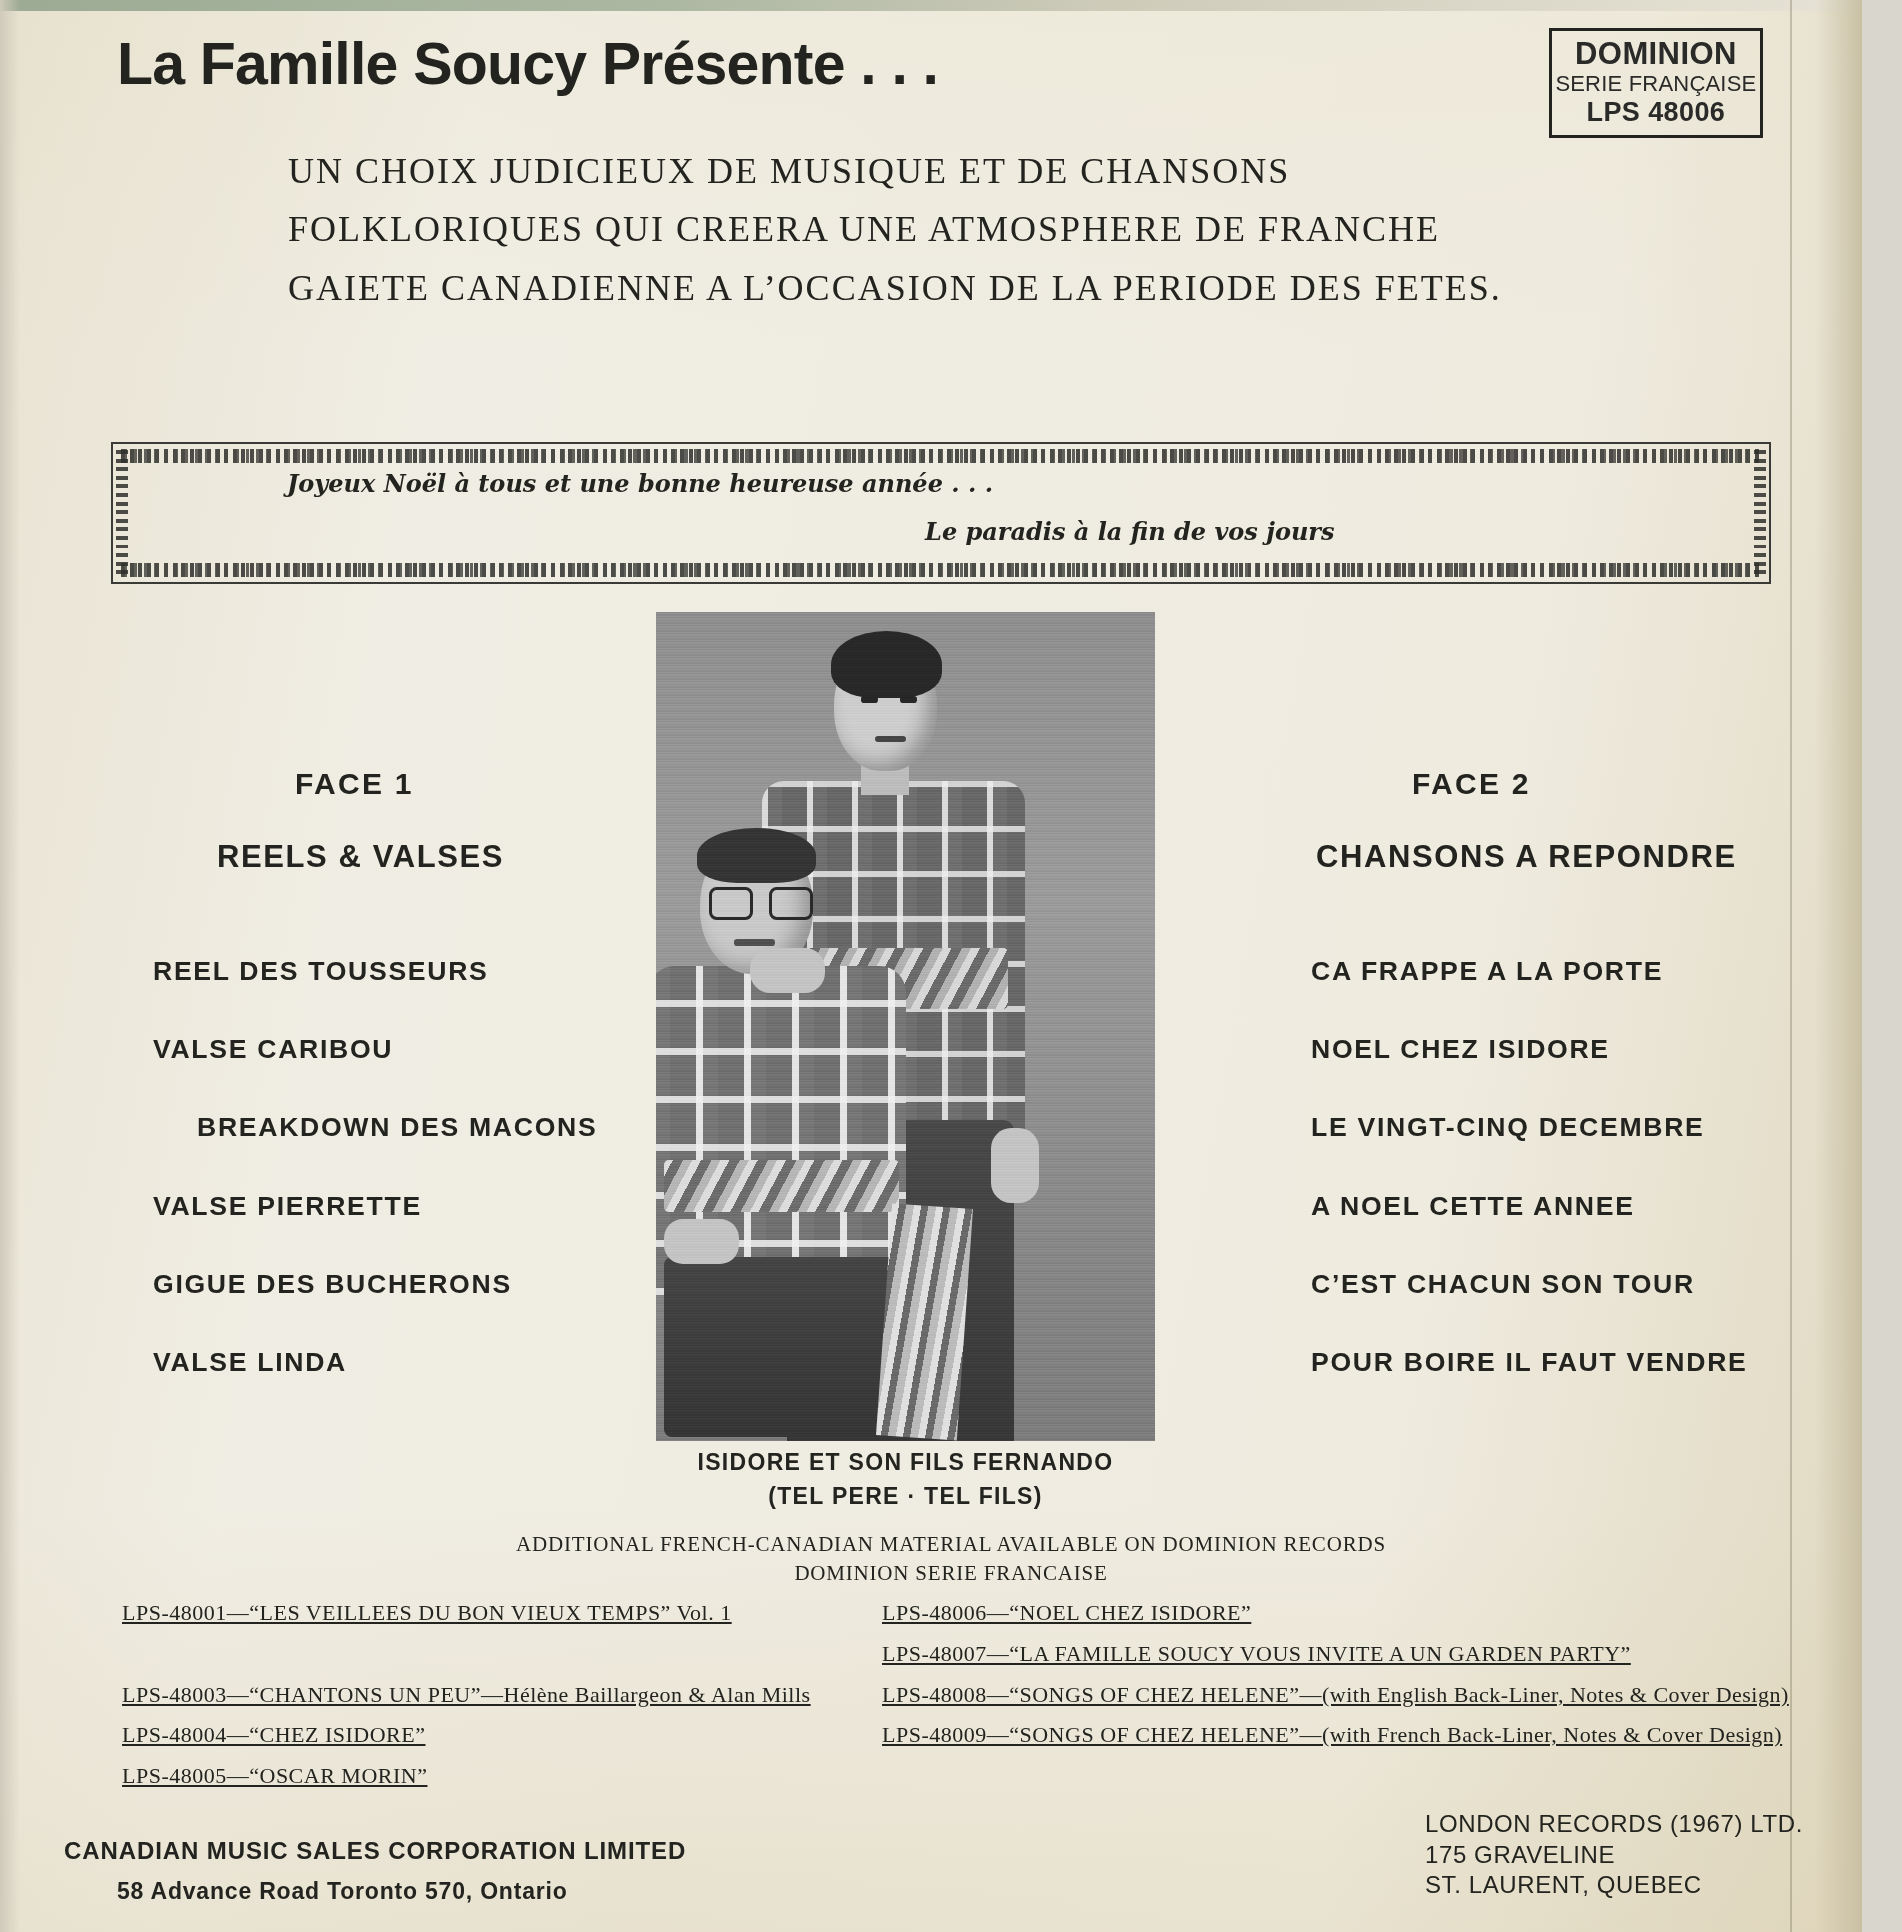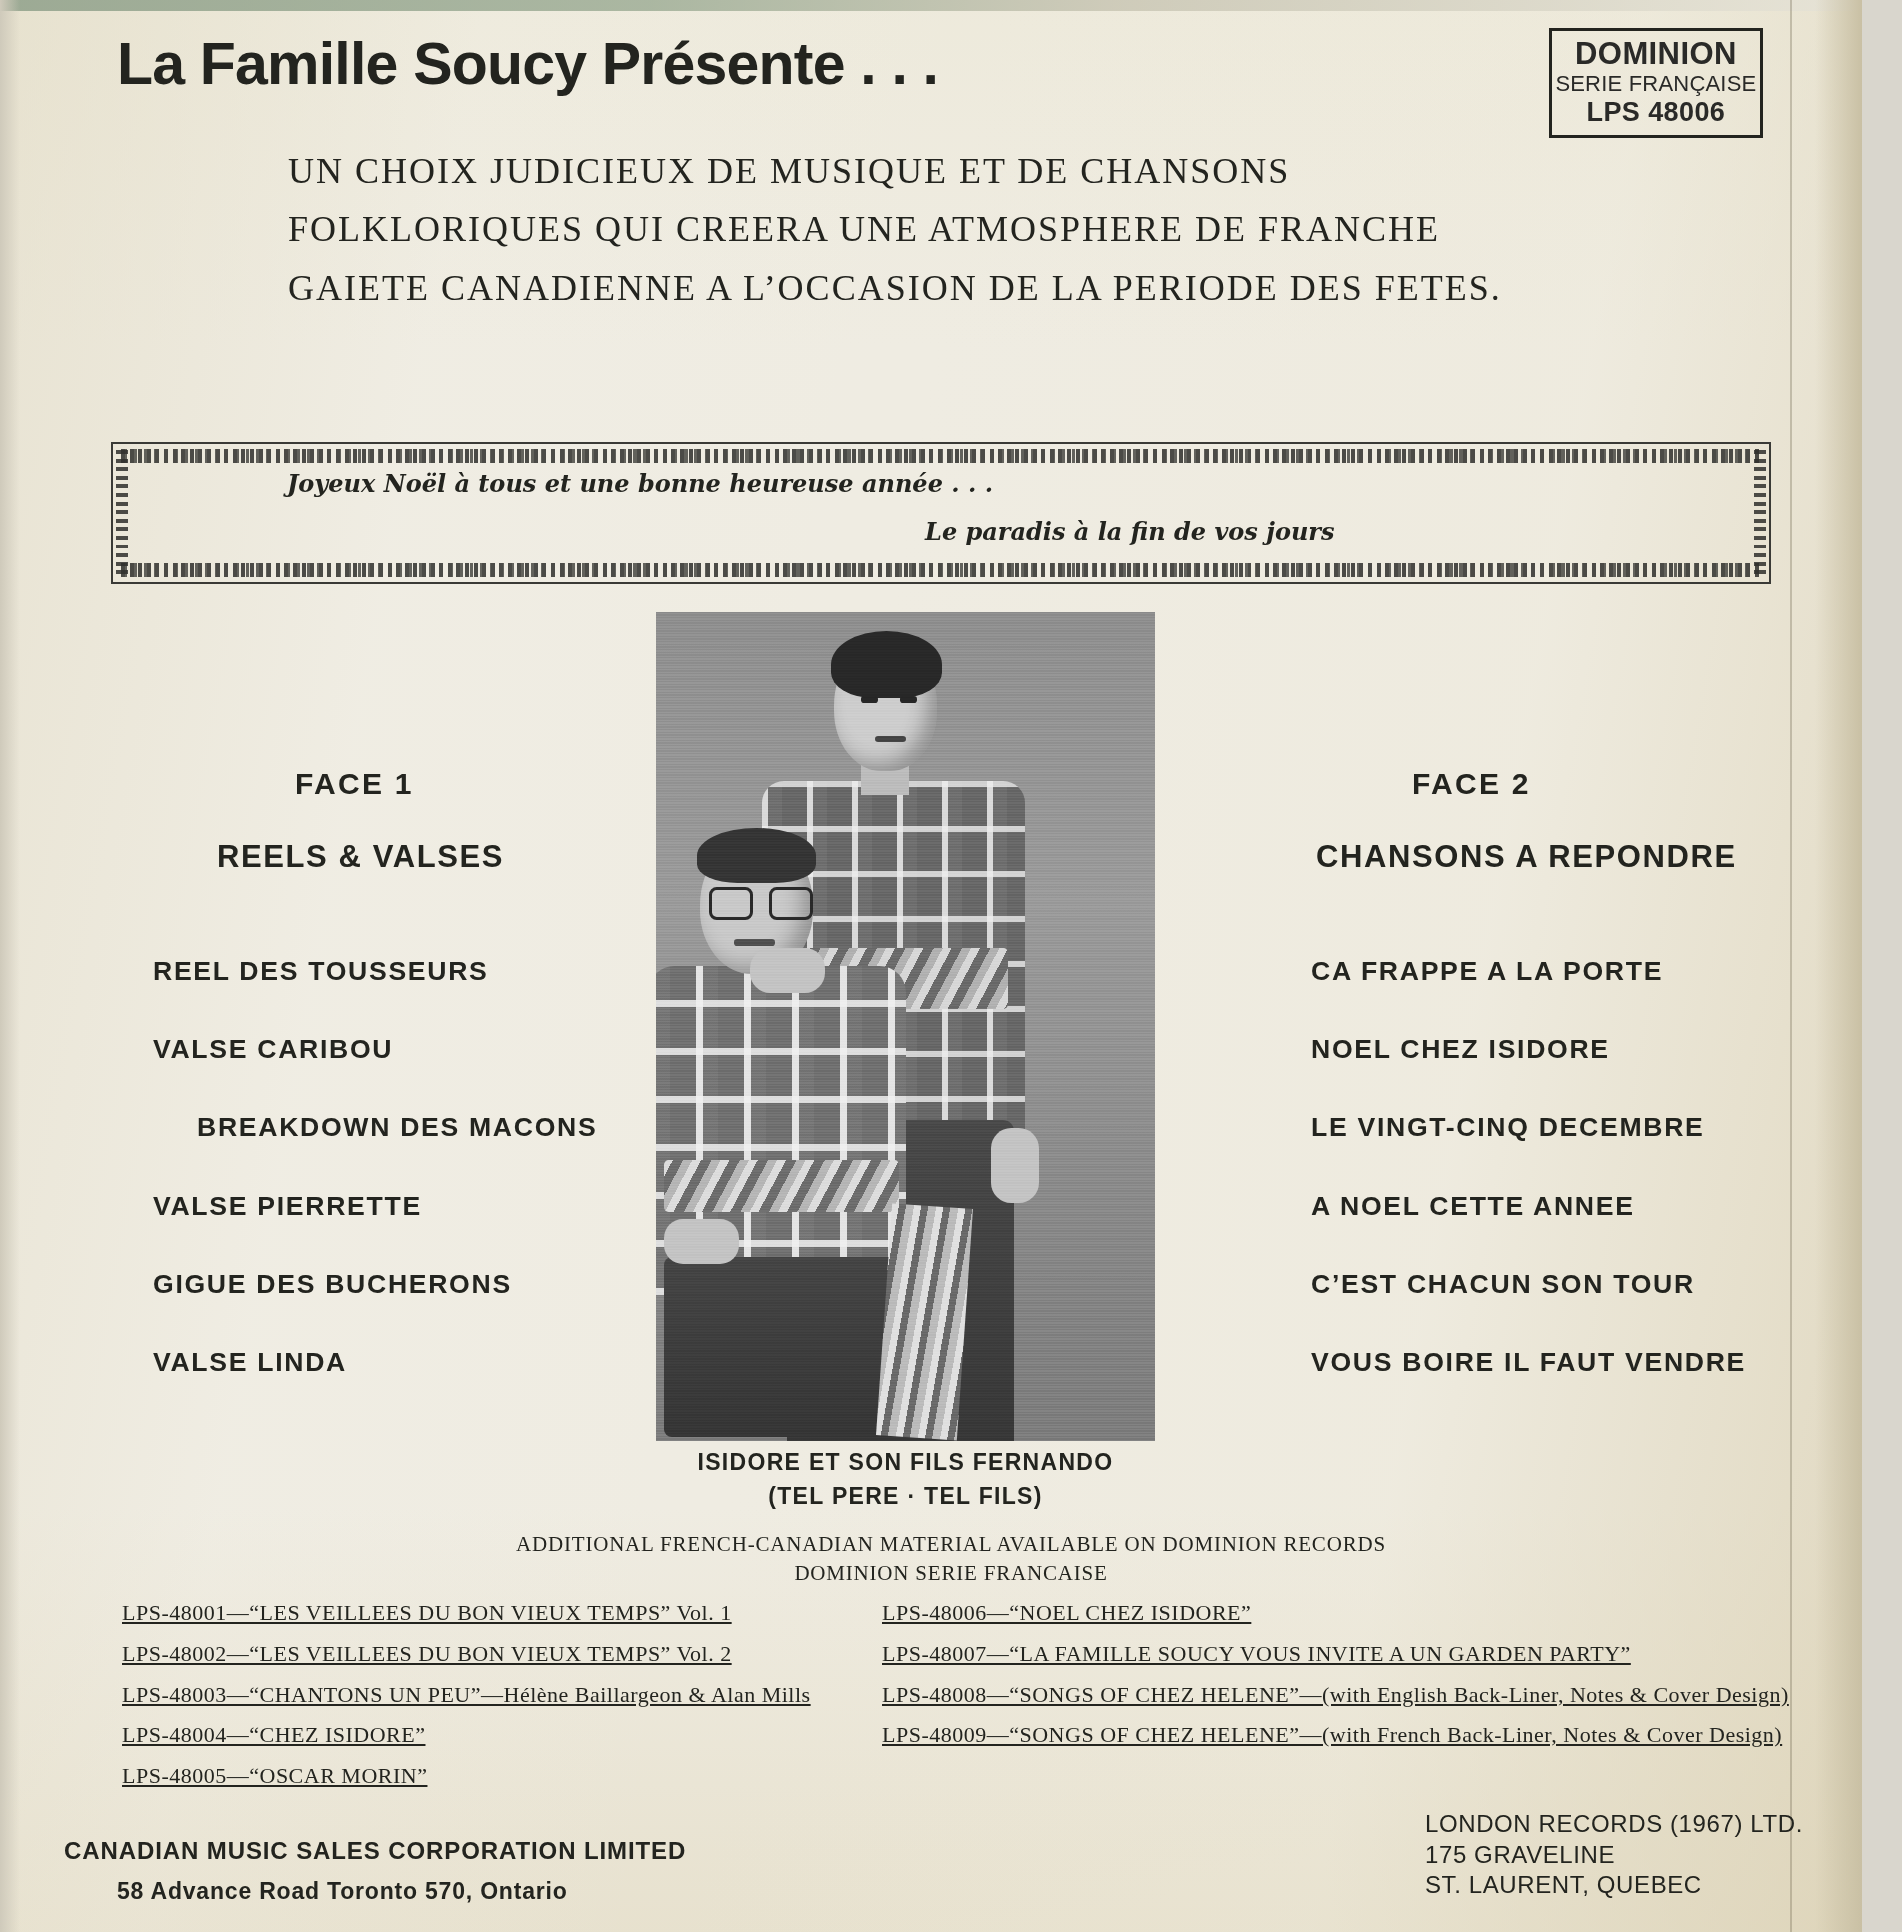--- a/index.html
+++ b/index.html
@@ -348,21 +348,21 @@
     <div class="track col1" style="top:1269px;">GIGUE DES BUCHERONS</div>
     <div class="track col1" style="top:1347px;">VALSE LINDA</div>
 
     <div class="face-head face2-title">FACE 2</div>
     <div class="face-sub face2-sub">CHANSONS A REPONDRE</div>
     <div class="track col2" style="top:956px;">CA FRAPPE A LA PORTE</div>
     <div class="track col2" style="top:1034px;">NOEL CHEZ ISIDORE</div>
     <div class="track col2" style="top:1112px;">LE VINGT-CINQ DECEMBRE</div>
     <div class="track col2" style="top:1191px;">A NOEL CETTE ANNEE</div>
     <div class="track col2" style="top:1269px;">C’EST CHACUN SON TOUR</div>
-    <div class="track col2" style="top:1347px;">VOUS BOIRE IL FAUT VENDRE</div>
+    <div class="track col2" style="top:1347px;">POUR BOIRE IL FAUT VENDRE</div>
 
     <div class="photo">
       <div class="bg"></div>
       <div class="p-body-s"></div>
       <div class="p-pants-s"></div>
       <div class="p-sash-s"></div>
       <div class="p-neck-s"></div>
       <div class="p-head-s"></div>
       <div class="p-hair-s"></div>
       <div class="p-eye-sl"></div>
@@ -384,21 +384,20 @@
       <div class="p-grain"></div>
     </div>
 
     <div class="photo-cap l1">ISIDORE ET SON FILS FERNANDO</div>
     <div class="photo-cap l2">(TEL PERE · TEL FILS)</div>
 
     <div class="addl a1">ADDITIONAL FRENCH-CANADIAN MATERIAL AVAILABLE ON DOMINION RECORDS</div>
     <div class="addl a2">DOMINION  SERIE  FRANCAISE</div>
 
     <div class="cat catcol1" style="top:1600px;">LPS-48001—“LES VEILLEES DU BON VIEUX TEMPS” Vol. 1</div>
-    <div class="cat catcol1" style="top:1641px;">LPS-48002—“LES VEILLEES DU BON VIEUX TEMPS” Vol. 2</div>
     <div class="cat catcol1" style="top:1682px;">LPS-48003—“CHANTONS UN PEU”—Hélène Baillargeon &amp; Alan Mills</div>
     <div class="cat catcol1" style="top:1722px;">LPS-48004—“CHEZ ISIDORE”</div>
     <div class="cat catcol1" style="top:1763px;">LPS-48005—“OSCAR MORIN”</div>
 
     <div class="cat catcol2" style="top:1600px;">LPS-48006—“NOEL CHEZ ISIDORE”</div>
     <div class="cat catcol2" style="top:1641px;">LPS-48007—“LA FAMILLE SOUCY VOUS INVITE A UN GARDEN PARTY”</div>
     <div class="cat catcol2" style="top:1682px;">LPS-48008—“SONGS OF CHEZ HELENE”—(with English Back-Liner, Notes &amp; Cover Design)</div>
     <div class="cat catcol2" style="top:1722px;">LPS-48009—“SONGS OF CHEZ HELENE”—(with French Back-Liner, Notes &amp; Cover Design)</div>
 
     <div class="footer-left">

